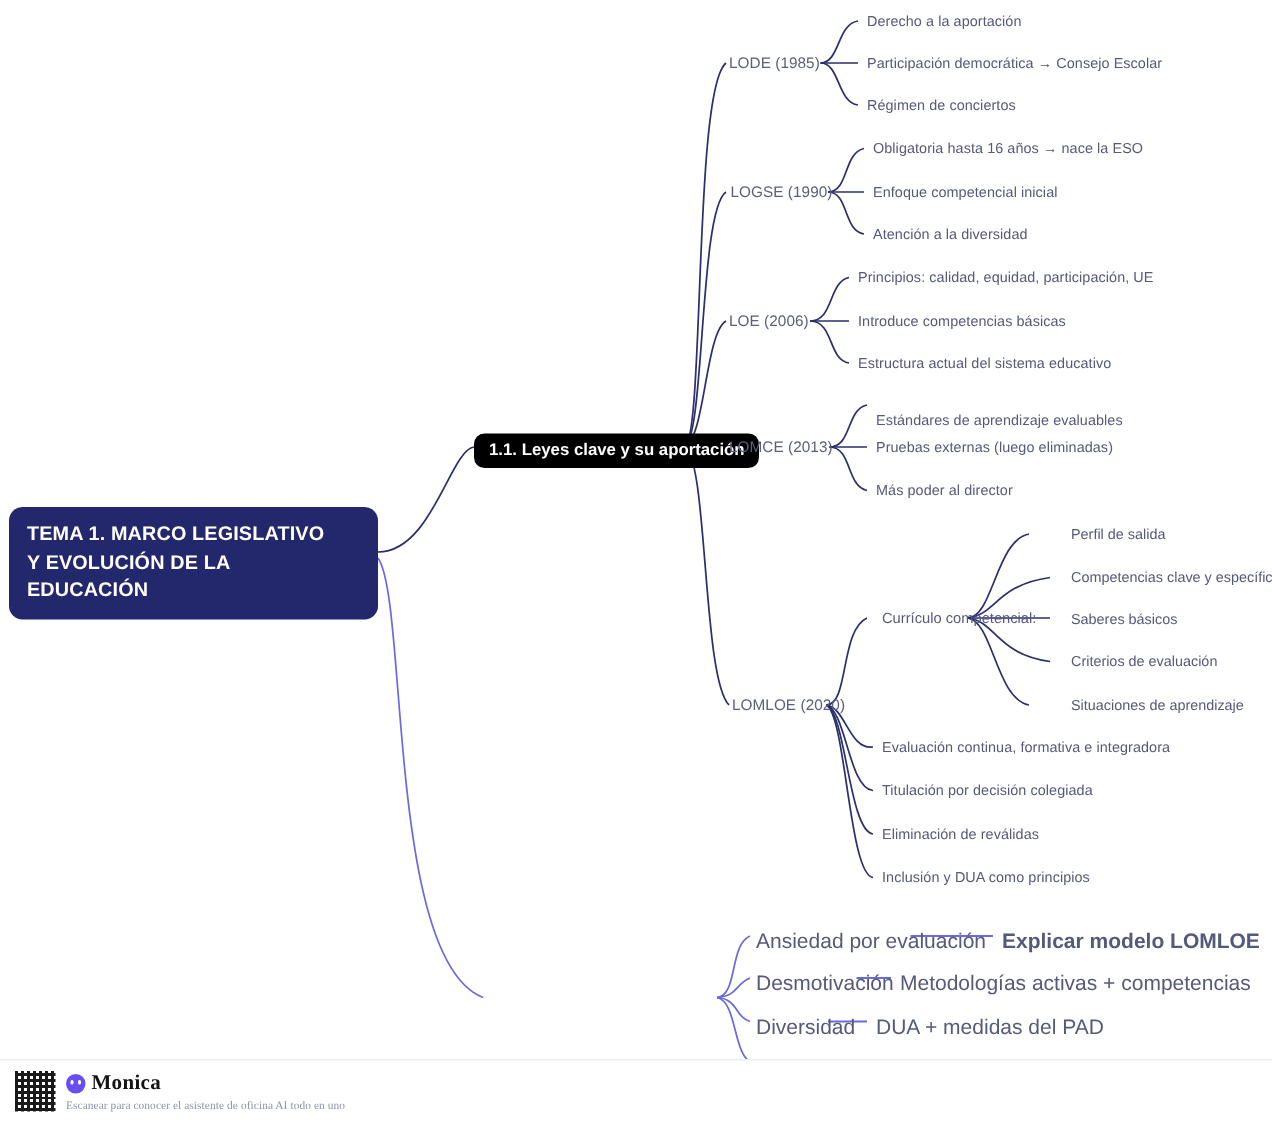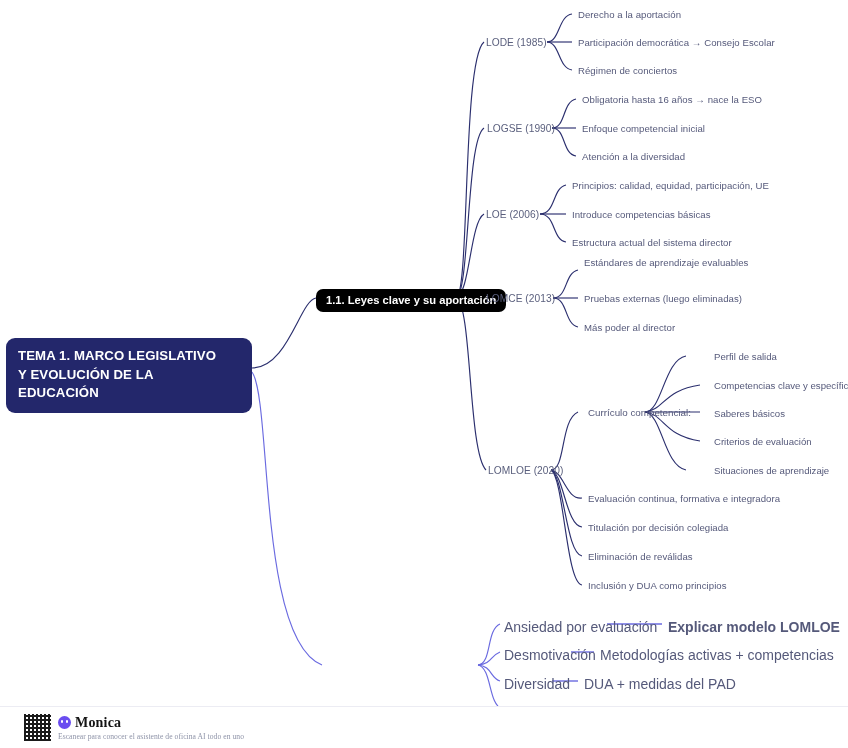--- a/index.html
+++ b/index.html
@@ -74,21 +74,21 @@
     color:#55597a;
     line-height:1.15;
   }
 
   
   #footer{
     position:absolute;left:0;bottom:0;width:848px;height:42px;
     background:#ffffff;
     border-top:1px solid #ececf3;
     display:flex;align-items:center;
-    padding-left:24px;
+    padding-left:10px;
     box-sizing:border-box;
   }
   #qr{
     width:27px;height:27px;
     background:
       repeating-linear-gradient(90deg,#1a1a1a 0 2px,transparent 2px 4px),
       repeating-linear-gradient(0deg,#1a1a1a 0 2px,#ffffff 2px 4px);
     background-color:#fff;
     flex:0 0 auto;
   }
@@ -211,27 +211,27 @@
   <div class="node law" style="left:486px;top:209px;">
     <span>LOE (2006)</span>
   </div>
   <div class="node leaf" style="left:572px;top:180px;">
     <span>Principios: calidad, equidad, participación, UE</span>
   </div>
   <div class="node leaf" style="left:572px;top:209px;">
     <span>Introduce competencias básicas</span>
   </div>
   <div class="node leaf" style="left:572px;top:237px;">
-    <span>Estructura actual del sistema director</span>
+    <span>Estructura actual del sistema educativo</span>
   </div>
 
   <div class="node law" style="left:486px;top:293px;">
     <span>LOMCE (2013)</span>
   </div>
-  <div class="node leaf" style="left:584px;top:257px;">
+  <div class="node leaf" style="left:584px;top:275px;">
     <span>Estándares de aprendizaje evaluables</span>
   </div>
   <div class="node leaf" style="left:584px;top:293px;">
     <span>Pruebas externas (luego eliminadas)</span>
   </div>
   <div class="node leaf" style="left:584px;top:322px;">
     <span>Más poder al director</span>
   </div>
 
   <div class="node law" style="left:488px;top:465px;">

